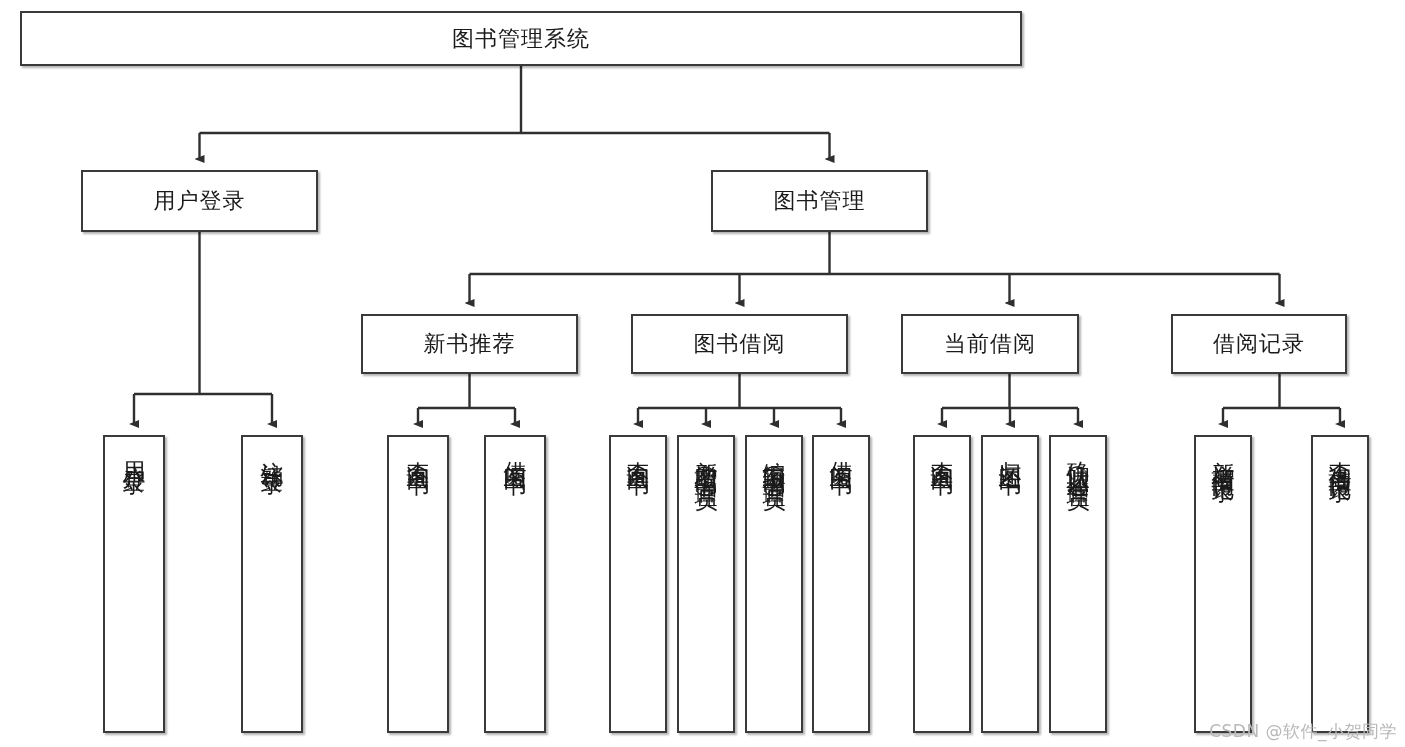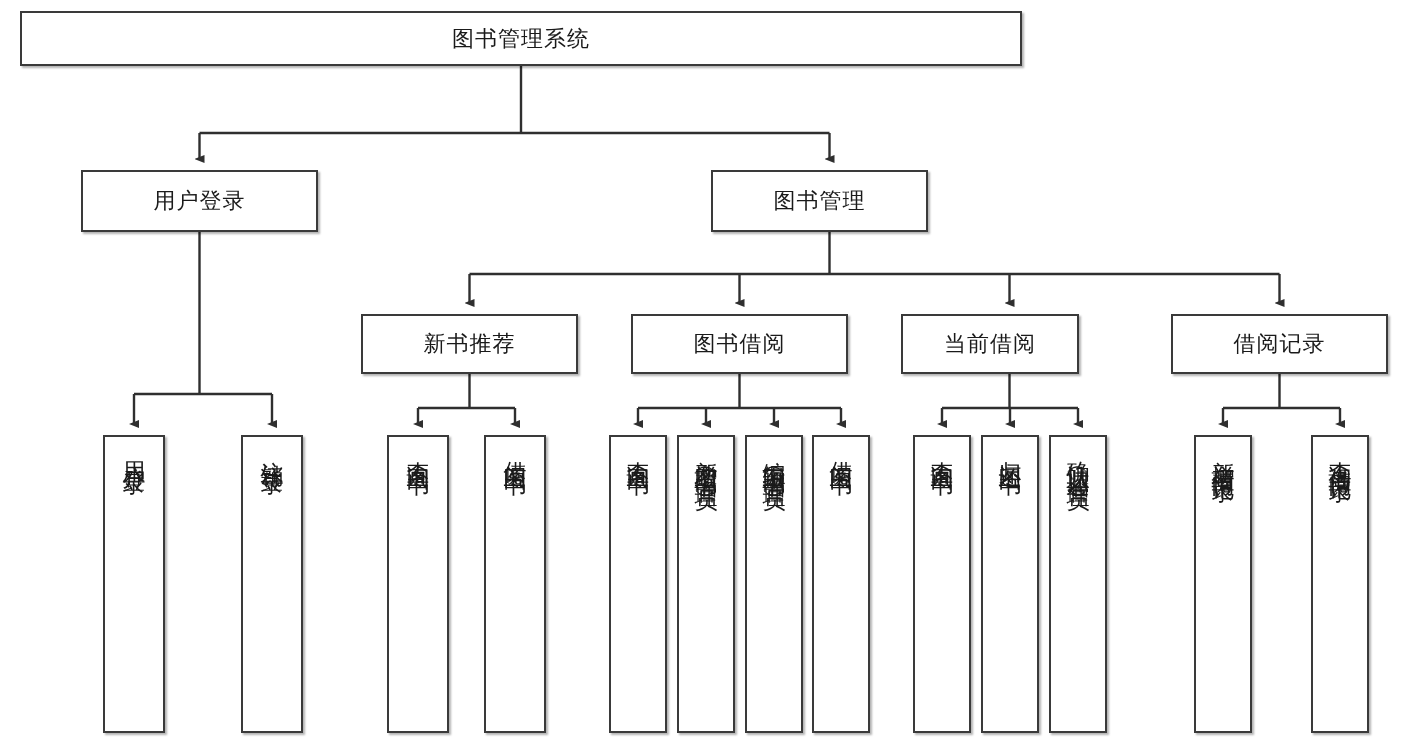--- a/index.html
+++ b/index.html
@@ -128,21 +128,21 @@
 
   <div class="node" style="left: 361px; top: 314px; width: 217px; height: 60px; justify-content: center;">
     <span class="label">新书推荐</span>
   </div>
   <div class="node" style="left: 631px; top: 314px; width: 217px; height: 60px;">
     <span class="label">图书借阅</span>
   </div>
   <div class="node" style="left: 901px; top: 314px; width: 178px; height: 60px;">
     <span class="label">当前借阅</span>
   </div>
-  <div class="node" style="left: 1171px; top: 314px; width: 217px; height: 60px;">
+  <div class="node" style="left: 1171px; top: 314px; width: 176px; height: 60px;">
     <span class="label">借阅记录</span>
   </div>
 
   <div class="node vertical" style="left: 103px; top: 435px; width: 62px; height: 298px;">
     <span class="label">用户登录</span>
   </div>
   <div class="node vertical" style="left: 241px; top: 435px; width: 62px; height: 298px;">
     <span class="label">注销登录</span>
   </div>
   <div class="node vertical" style="left: 387px; top: 435px; width: 62px; height: 298px;">
@@ -172,13 +172,14 @@
   <div class="node vertical" style="left: 1049px; top: 435px; width: 58px; height: 298px;">
     <span class="label">确认归还（管理员）</span>
   </div>
   <div class="node vertical" style="left: 1194px; top: 435px; width: 58px; height: 298px;">
     <span class="label">新增借阅记录</span>
   </div>
   <div class="node vertical" style="left: 1311px; top: 435px; width: 58px; height: 298px;">
     <span class="label">查询借阅记录</span>
   </div>
 
+  <div class="watermark">CSDN @软件_小贺同学</div>
 </div>
 
 </body></html>

